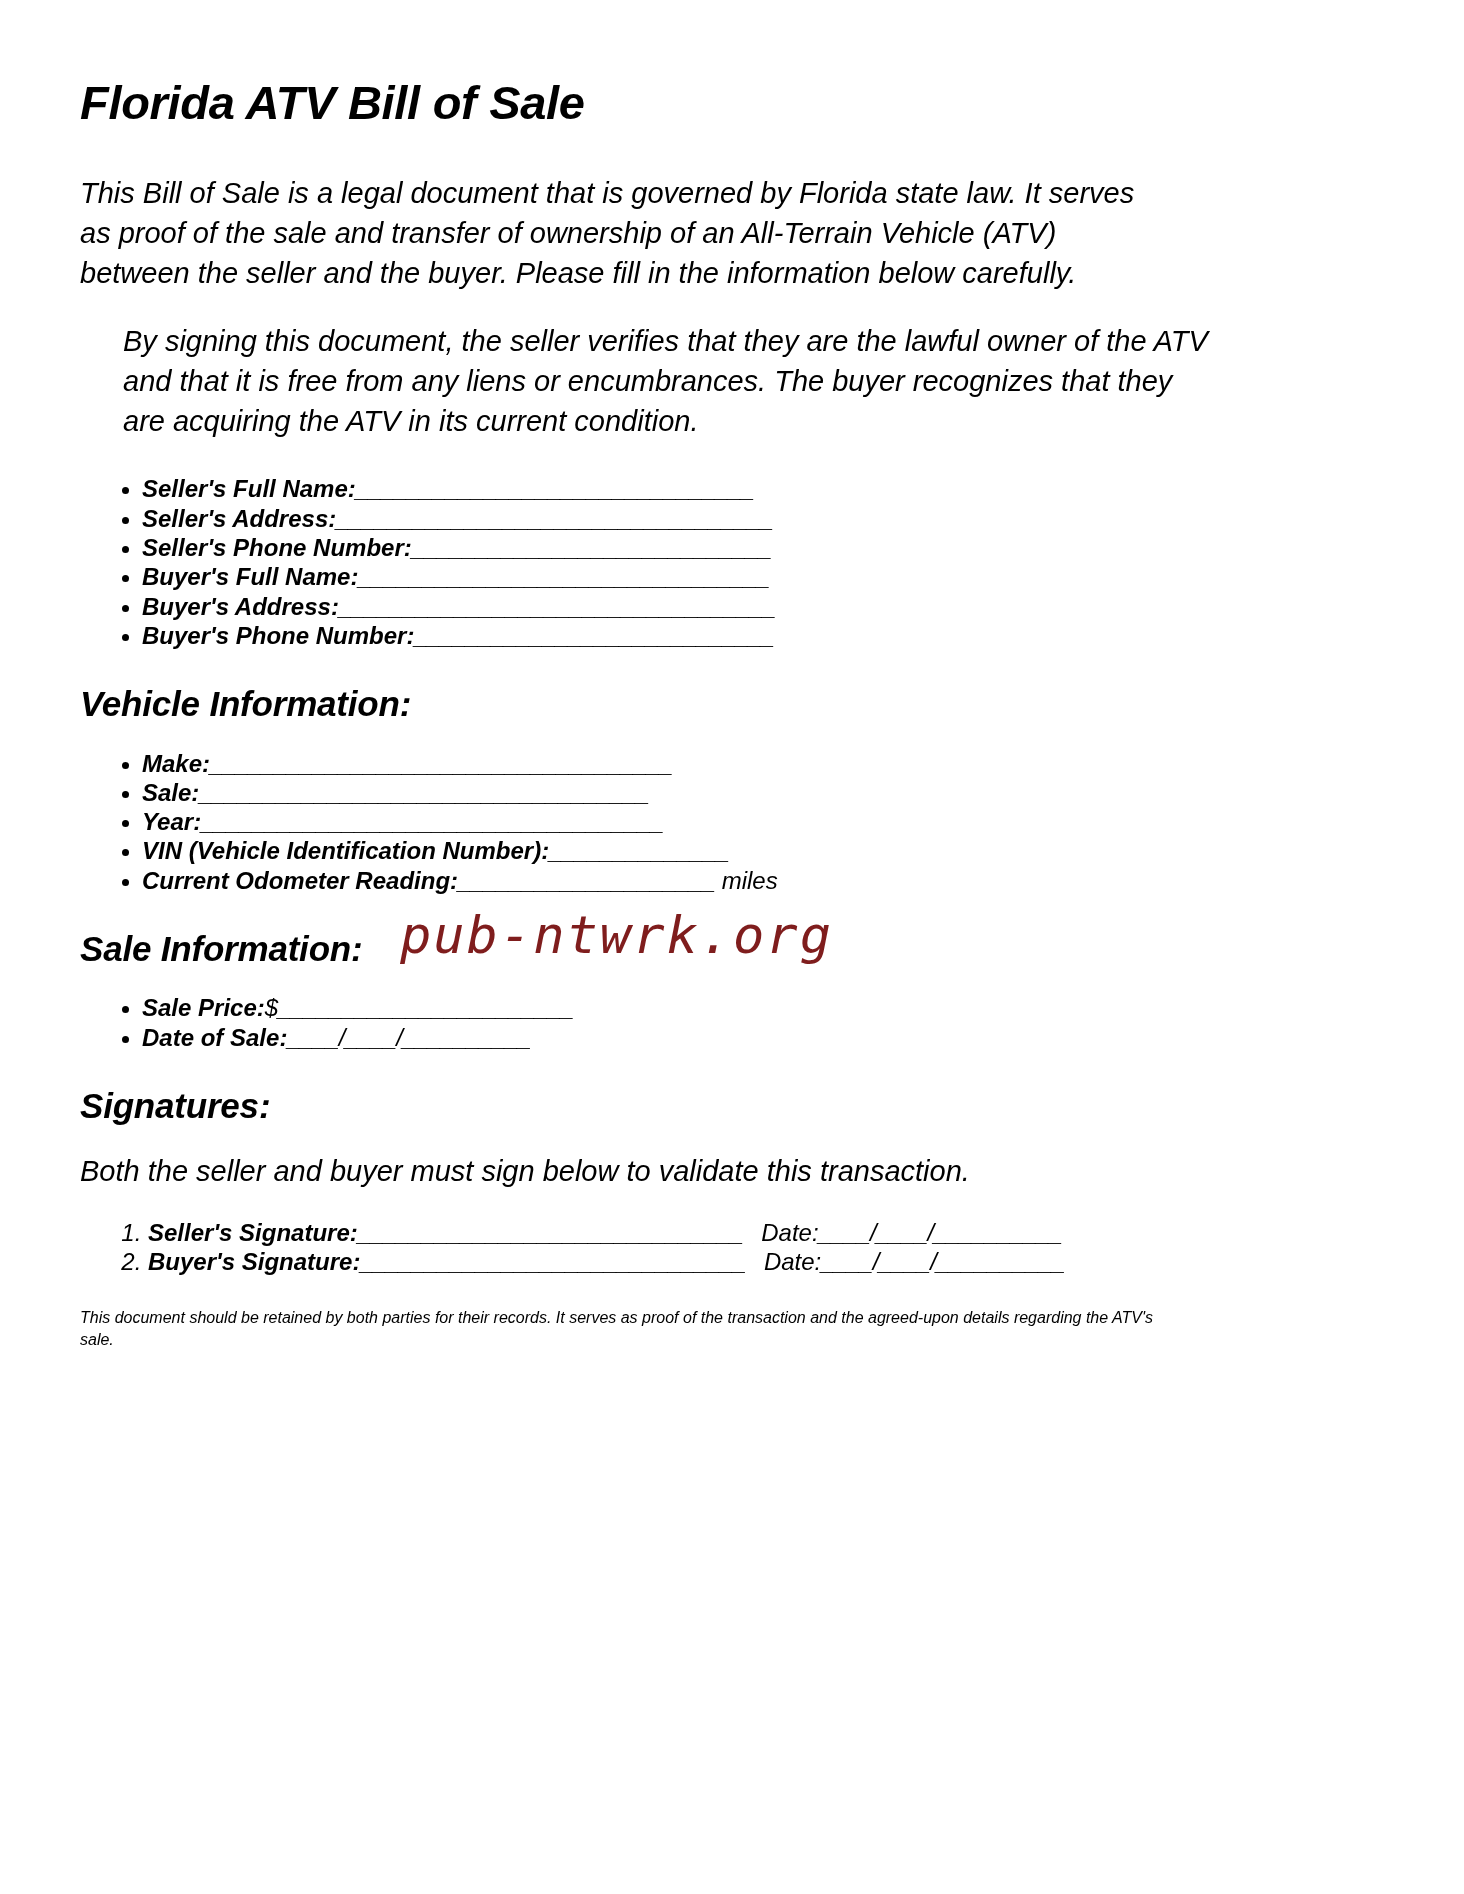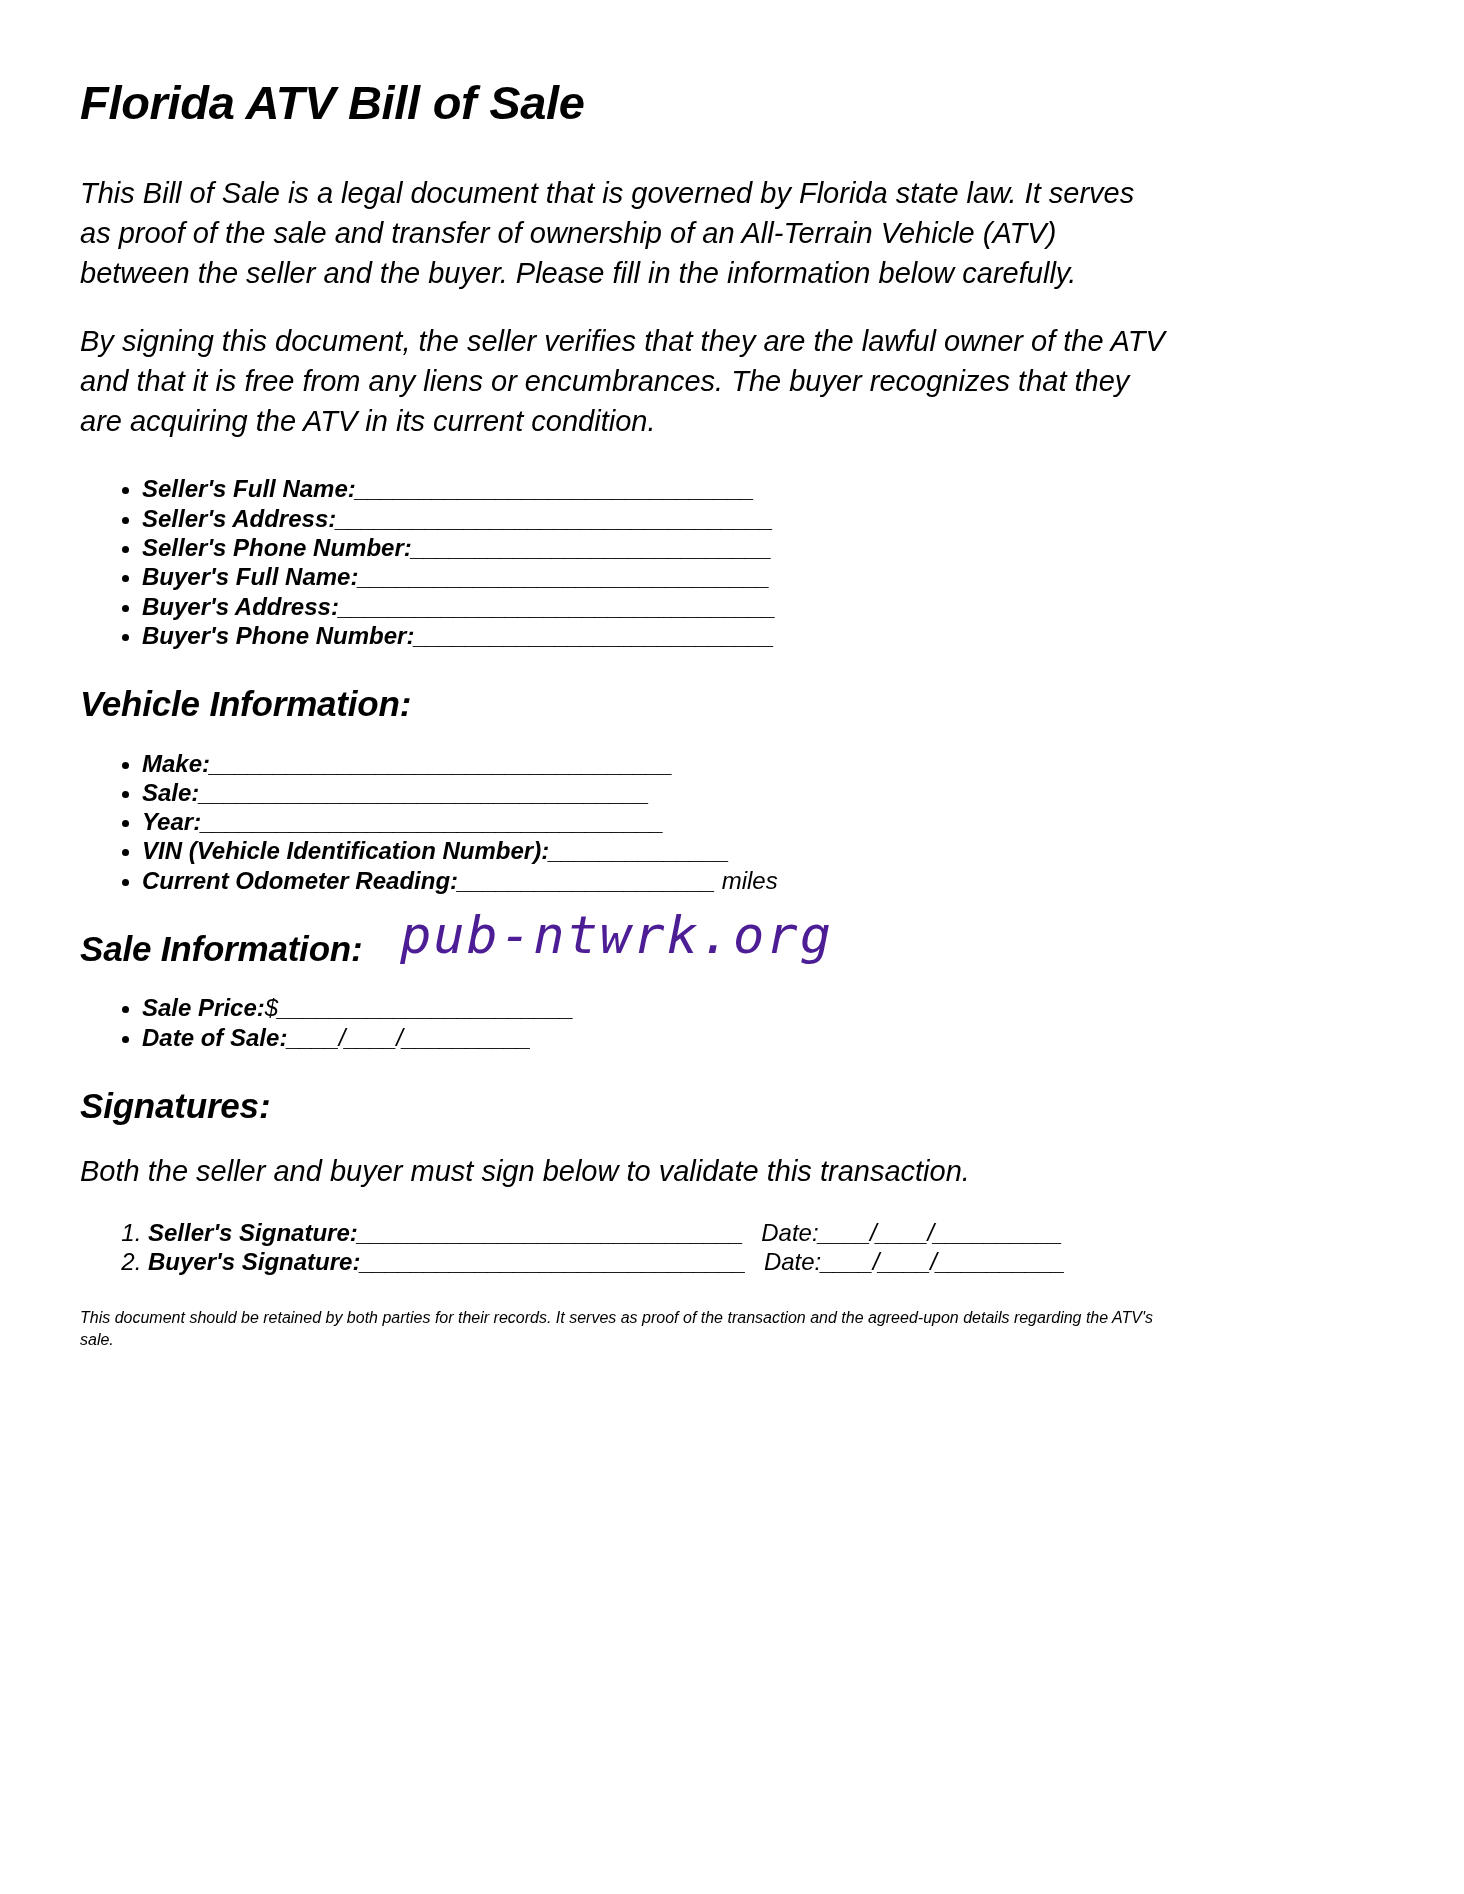--- a/index.html
+++ b/index.html
@@ -31,21 +31,21 @@
     margin: 0 0 46px 0;
   }
 
   
   .para {
     font-size: 29px;
     line-height: 1.38;
     margin: 0 0 28px 0;
     max-width: 1090px;
   }
-  .para.last-intro { margin-bottom: 34px; }
+  .para.last-intro { margin-bottom: 34px; margin-left: 43px; }
 
   
   .section-heading {
     font-size: 35px;
     font-weight: bold;
     line-height: 1.12;
     margin: 0 0 26px 0;
     letter-spacing: -0.2px;
   }
 
@@ -95,21 +95,21 @@
   }
 
   
   .watermark {
     position: absolute;
     left: 400px;
     top: 905px;
     font-family: "DejaVu Sans Mono", "Liberation Mono", monospace;
     font-size: 52px;
     letter-spacing: 2px;
-    color: #4c1d95;
+    color: #7f1d1d;
     white-space: nowrap;
     pointer-events: none;
     user-select: none;
   }
 </style>
 </head>
 <body>
 
 <div class="page">
 

